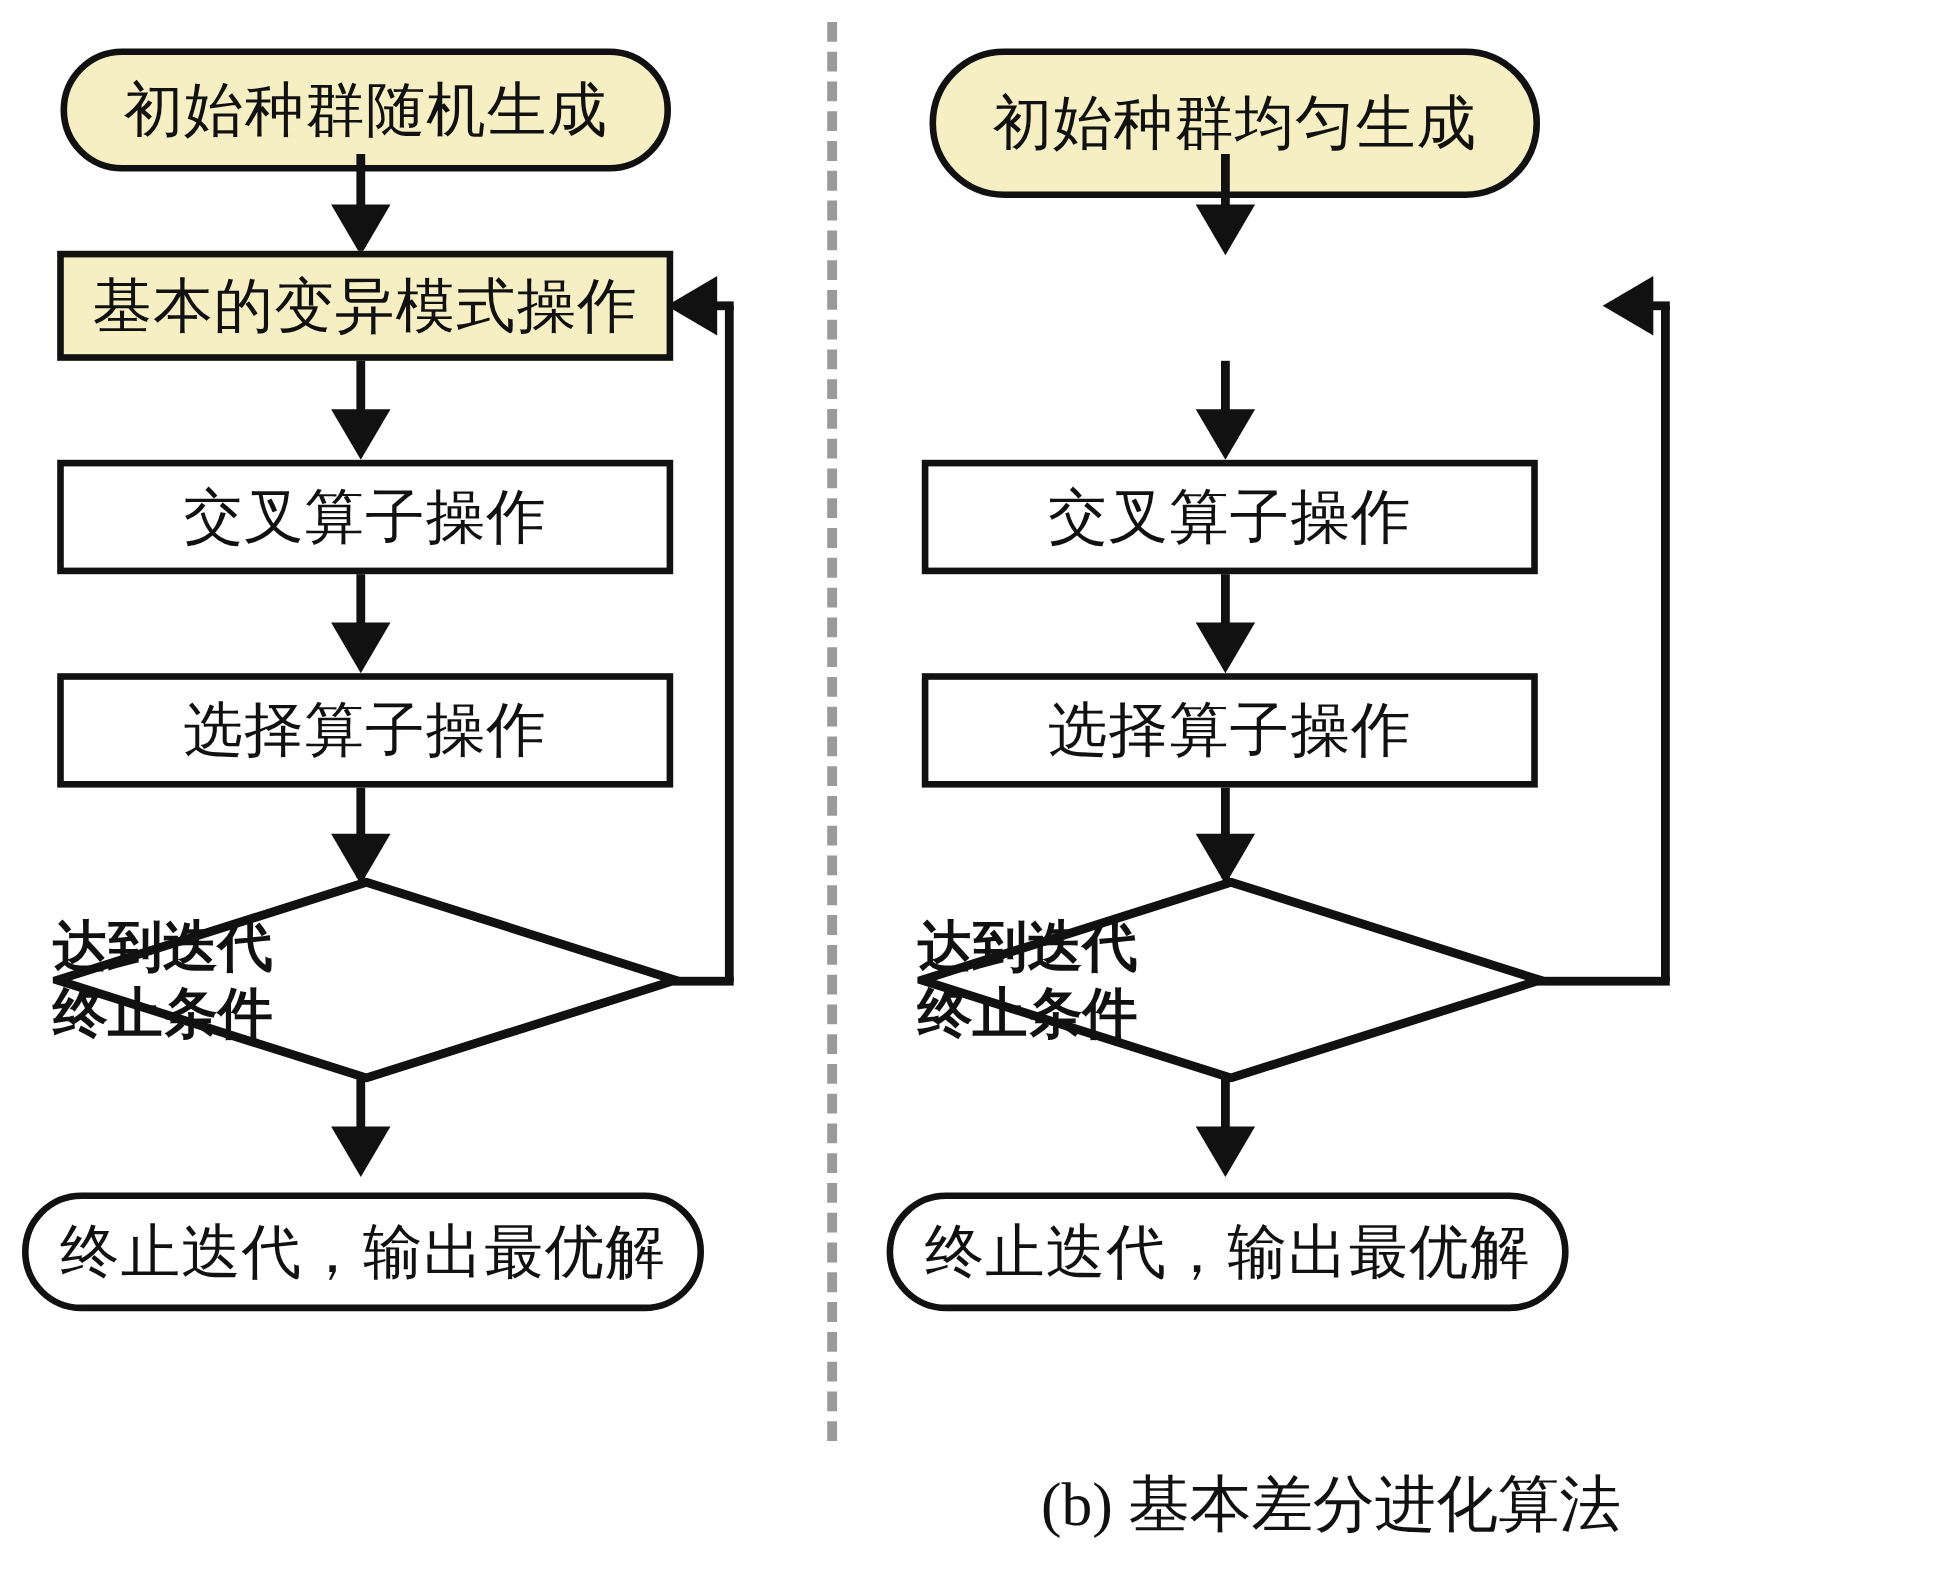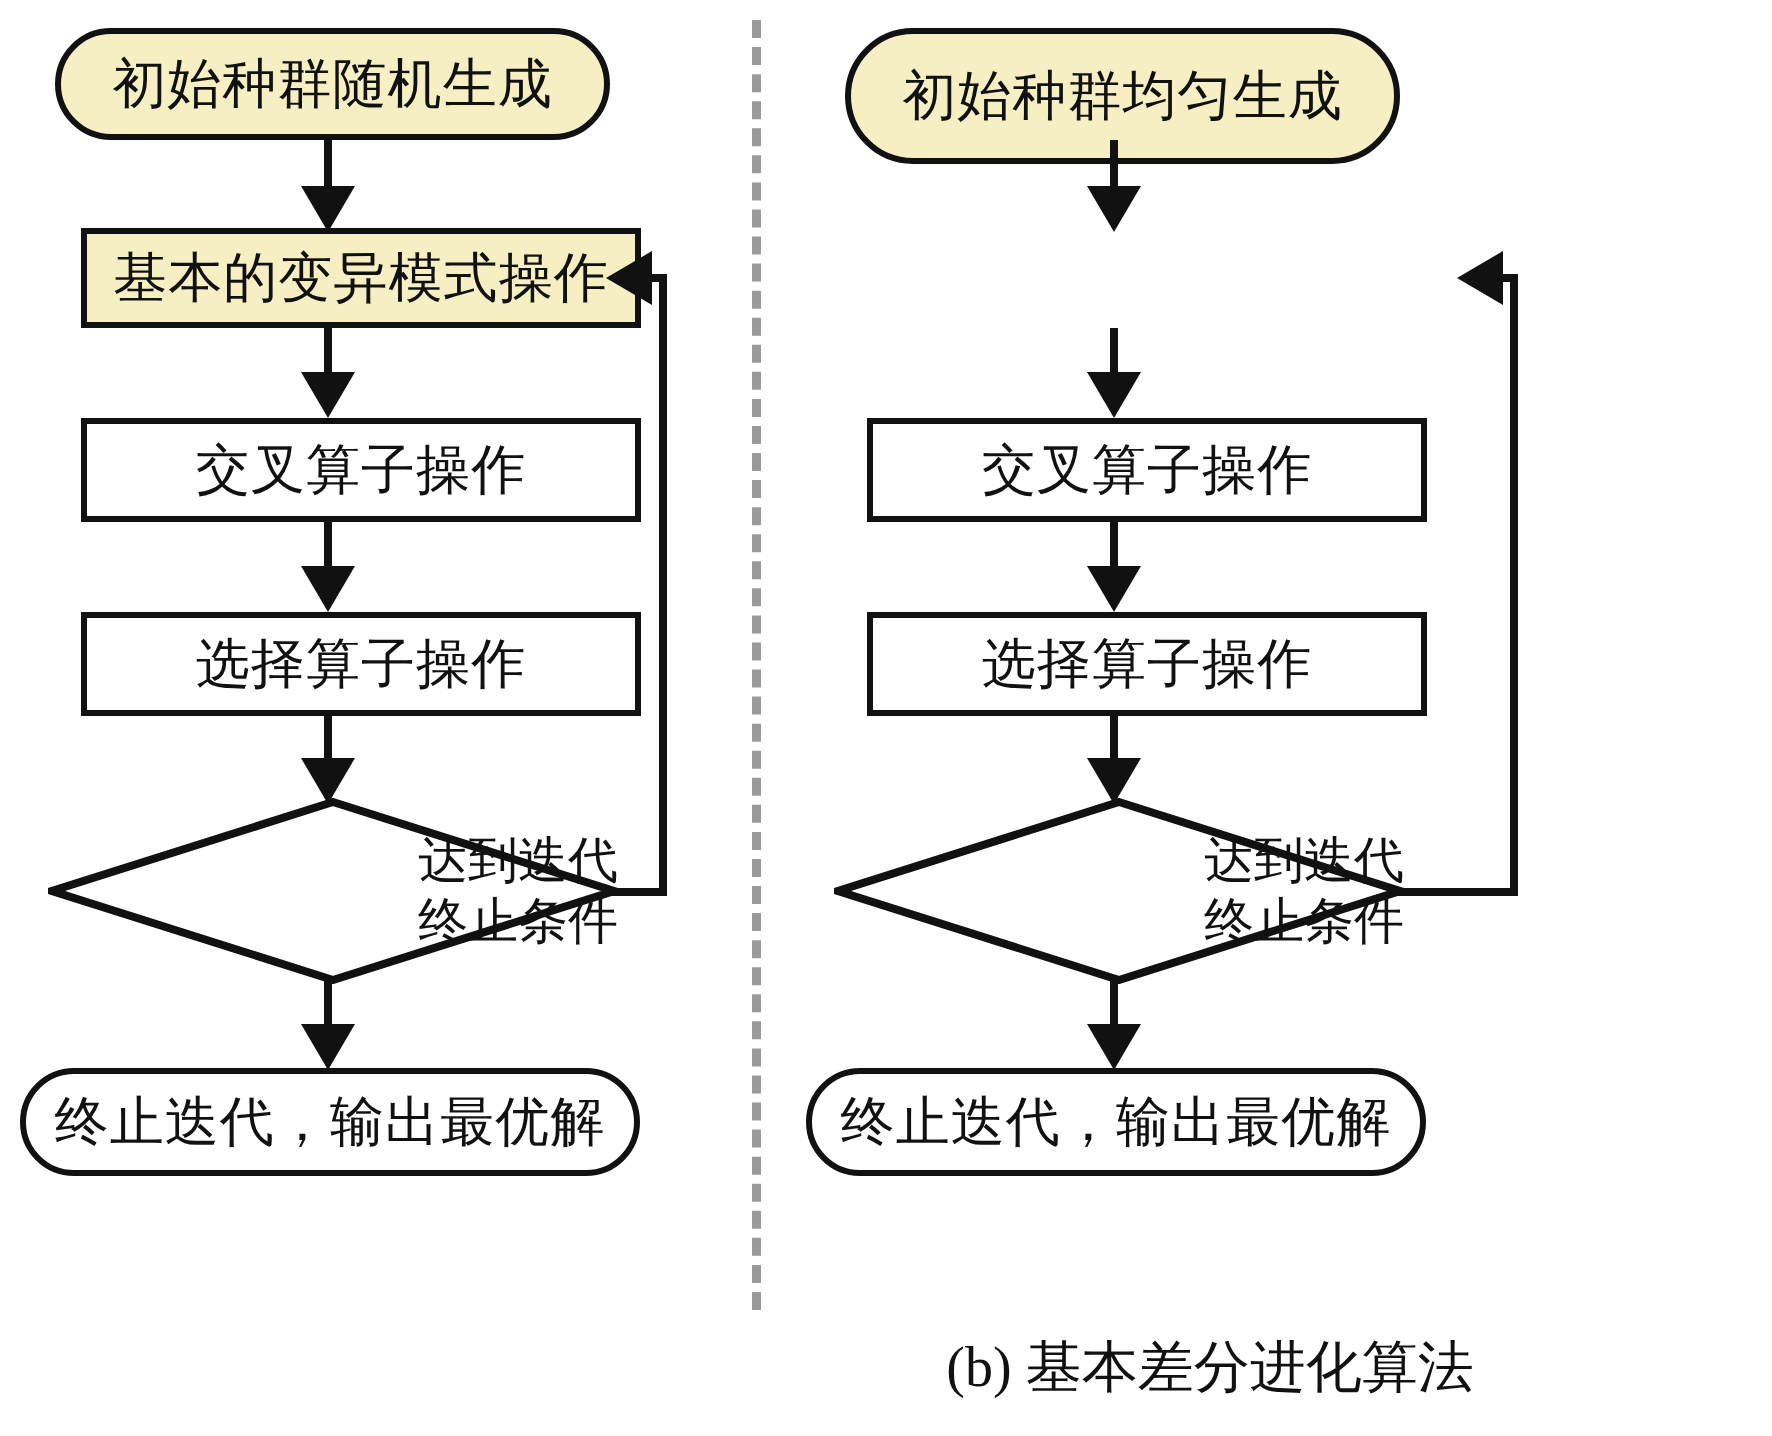--- a/index.html
+++ b/index.html
@@ -17,34 +17,35 @@
     box-sizing:border-box;
     display:flex;align-items:center;justify-content:center;
     text-align:center;
     border:6px solid #111111;
     background:#ffffff;
     line-height:1.12;
     letter-spacing:0.02em;
     white-space:pre-line;
   }
   .node.fill{background:#F6EFC3;}
-  .node.stadium{border-radius:999px;}
-  .node.rect{border-radius:0;margin-left:29px;}
+  .node.stadium{border-radius:999px;margin-top:16px;}
+  .node.rect{border-radius:0;}
 
   .t54{font-size:54px;}
   .t50{font-size:50px;}
 
   
   .diamond-wrap{position:absolute;}
   .diamond-wrap svg{position:absolute;left:0;top:0;}
   .diamond-label{
     position:absolute;left:0;top:0;width:100%;height:100%;
-    display:flex;flex-direction:column;align-items:flex-end;justify-content:center;
+    display:flex;flex-direction:column;align-items:flex-start;justify-content:center;
     font-size:50px;line-height:1.22;text-align:center;
     pointer-events:none;
+    font-weight:bold;
   }
 
   
   .conn{position:absolute;background:#111111;}
   .vline{width:8px;}
   .hline{height:8px;}
 
   .arrow-down{
     position:absolute;
     width:0;height:0;

